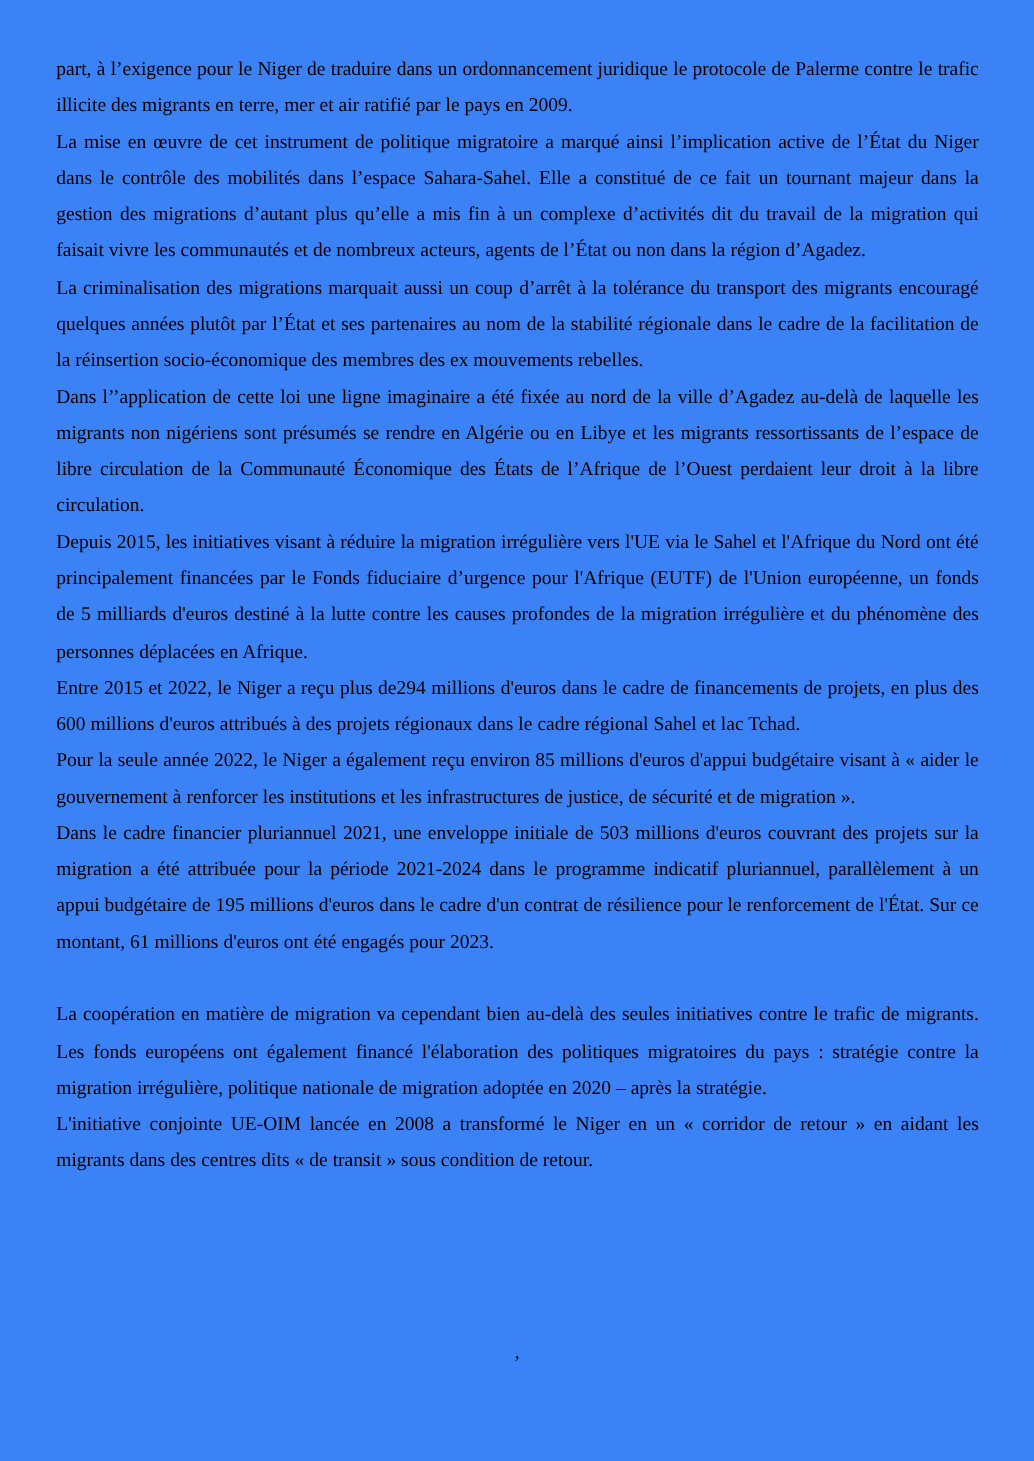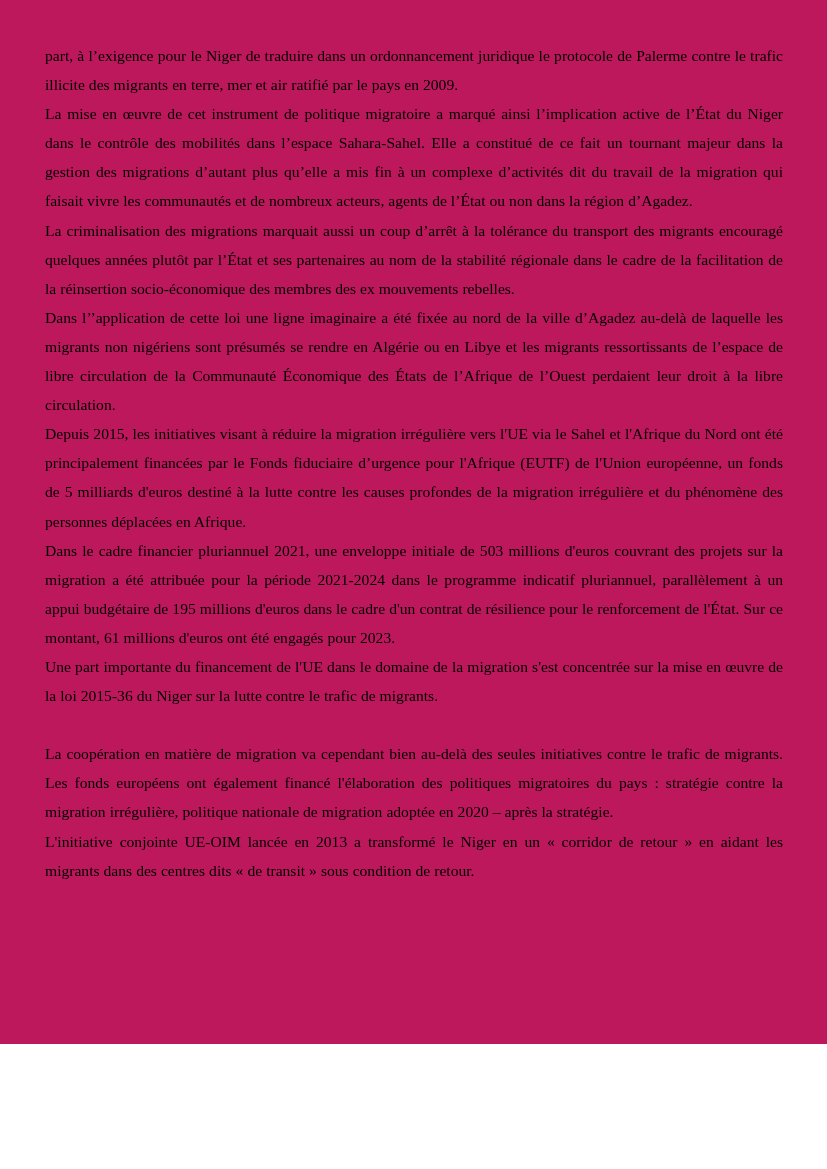--- a/index.html
+++ b/index.html
@@ -8,23 +8,23 @@
     padding: 0;
     background: #ffffff;
   }
   body {
     font-family: "Liberation Serif", "DejaVu Serif", serif;
     color: #000000;
   }
   .page {
     position: relative;
     width: 827px;
-    height: 1044px;
+    height: 1169px;
     margin: 0 auto;
-    background: #be185d;
+    background: #3b82f6;
     box-sizing: border-box;
     overflow: hidden;
   }
   .text-column {
     position: absolute;
     left: 45px;
     top: 41px;
     width: 738px;
   }
   .para {
@@ -57,25 +57,26 @@
 
 <div class="page">
 
   <div class="text-column">
 
     <p class="para">part, à l’exigence pour le Niger de traduire dans un ordonnancement juridique le protocole de Palerme contre le trafic illicite des migrants en terre, mer et air ratifié par le pays en 2009.</p>
     <p class="para">La mise en œuvre de cet instrument de politique migratoire a marqué ainsi l’implication active de l’État du Niger dans le contrôle des mobilités dans l’espace Sahara-Sahel. Elle a constitué de ce fait un tournant majeur dans la gestion des migrations d’autant plus qu’elle a mis fin à un complexe d’activités dit du travail de la migration qui faisait vivre les communautés et de nombreux acteurs, agents de l’État ou non dans la région d’Agadez.</p>
     <p class="para">La criminalisation des migrations marquait aussi un coup d’arrêt à la tolérance du transport des migrants encouragé quelques années plutôt par l’État et ses partenaires au nom de la stabilité régionale dans le cadre de la facilitation de la réinsertion socio-économique des membres des ex mouvements rebelles.</p>
     <p class="para">Dans l’’application de cette loi une ligne imaginaire a été fixée au nord de la ville d’Agadez au-delà de laquelle les migrants non nigériens sont présumés se rendre en Algérie ou en Libye et les migrants ressortissants de l’espace de libre circulation de la Communauté Économique des États de l’Afrique de l’Ouest perdaient leur droit à la libre circulation.</p>
     <p class="para">Depuis 2015, les initiatives visant à réduire la migration irrégulière vers l'UE via le Sahel et l'Afrique du Nord ont été principalement financées par le Fonds fiduciaire d’urgence pour l'Afrique (EUTF) de l'Union européenne, un fonds de 5 milliards d'euros destiné à la lutte contre les causes profondes de la migration irrégulière et du phénomène des personnes déplacées en Afrique.</p>
+    <p class="para">Entre 2015 et 2022, le Niger a reçu plus de294 millions d'euros dans le cadre de financements de projets, en plus des 600 millions d'euros attribués à des projets régionaux dans le cadre régional Sahel et lac Tchad.</p>
+    <p class="para">Pour la seule année 2022, le Niger a également reçu environ 85 millions d'euros d'appui budgétaire visant à « aider le gouvernement à renforcer les institutions et les infrastructures de justice, de sécurité et de migration ».</p>
     <p class="para">Dans le cadre financier pluriannuel 2021, une enveloppe initiale de 503 millions d'euros couvrant des projets sur la migration a été attribuée pour la période 2021-2024 dans le programme indicatif pluriannuel, parallèlement à un appui budgétaire de 195 millions d'euros dans le cadre d'un contrat de résilience pour le renforcement de l'État. Sur ce montant, 61 millions d'euros ont été engagés pour 2023.</p>
-    <p class="para">Une part importante du financement de l'UE dans le domaine de la migration s'est concentrée sur la mise en œuvre de la loi 2015-36 du Niger sur la lutte contre le trafic de migrants.</p>
 
     <div class="spacer-para"></div>
 
     <p class="para">La coopération en matière de migration va cependant bien au-delà des seules initiatives contre le trafic de migrants. Les fonds européens ont également financé l'élaboration des politiques migratoires du pays : stratégie contre la migration irrégulière, politique nationale de migration adoptée en 2020 – après la stratégie.</p>
-    <p class="para">L'initiative conjointe UE-OIM lancée en 2013 a transformé le Niger en un « corridor de retour » en aidant les migrants dans des centres dits « de transit » sous condition de retour.</p>
+    <p class="para">L'initiative conjointe UE-OIM lancée en 2008 a transformé le Niger en un « corridor de retour » en aidant les migrants dans des centres dits « de transit » sous condition de retour.</p>
 
   </div>
 
   <div class="bottom-mark">’</div>
 
 </div>
 
 </body></html>

